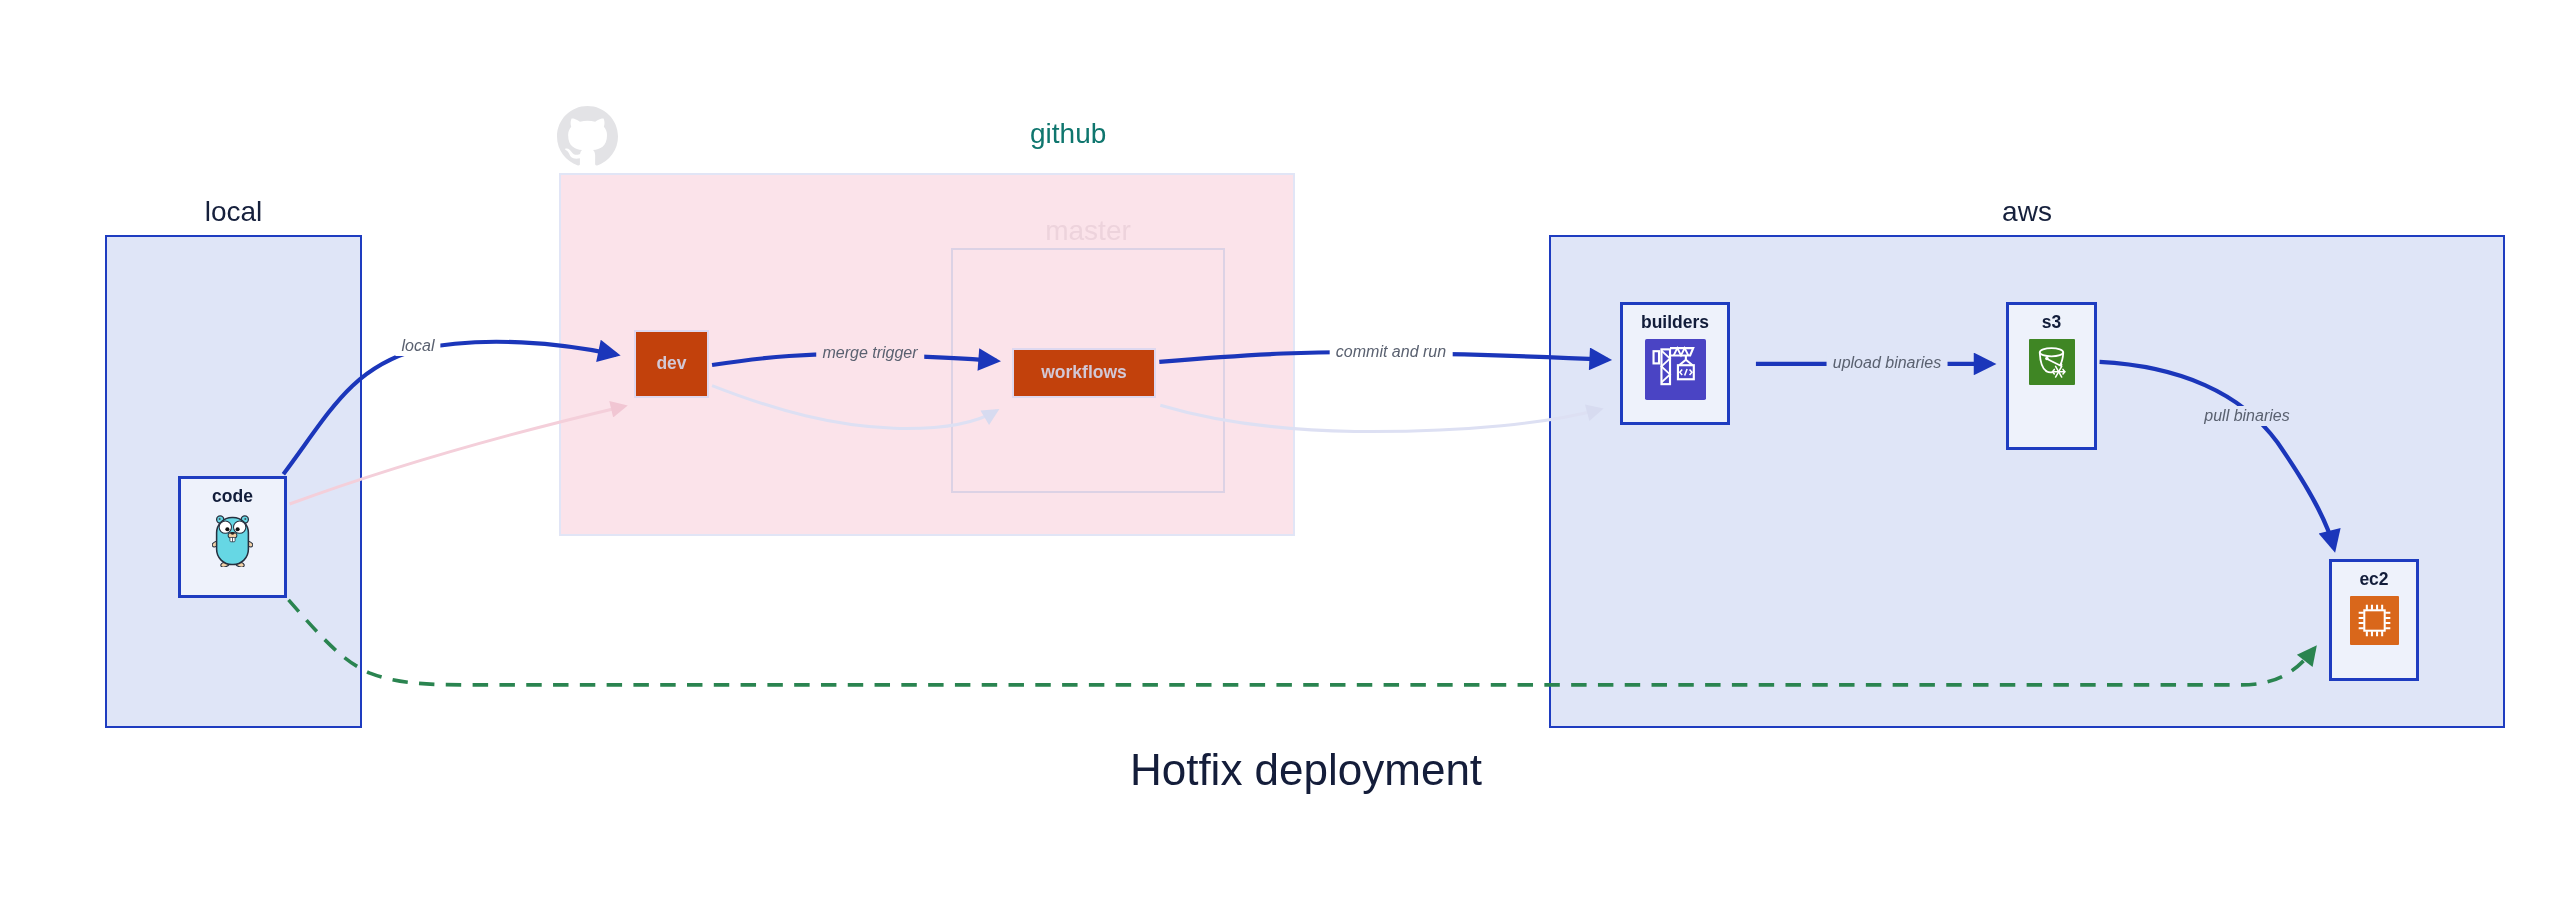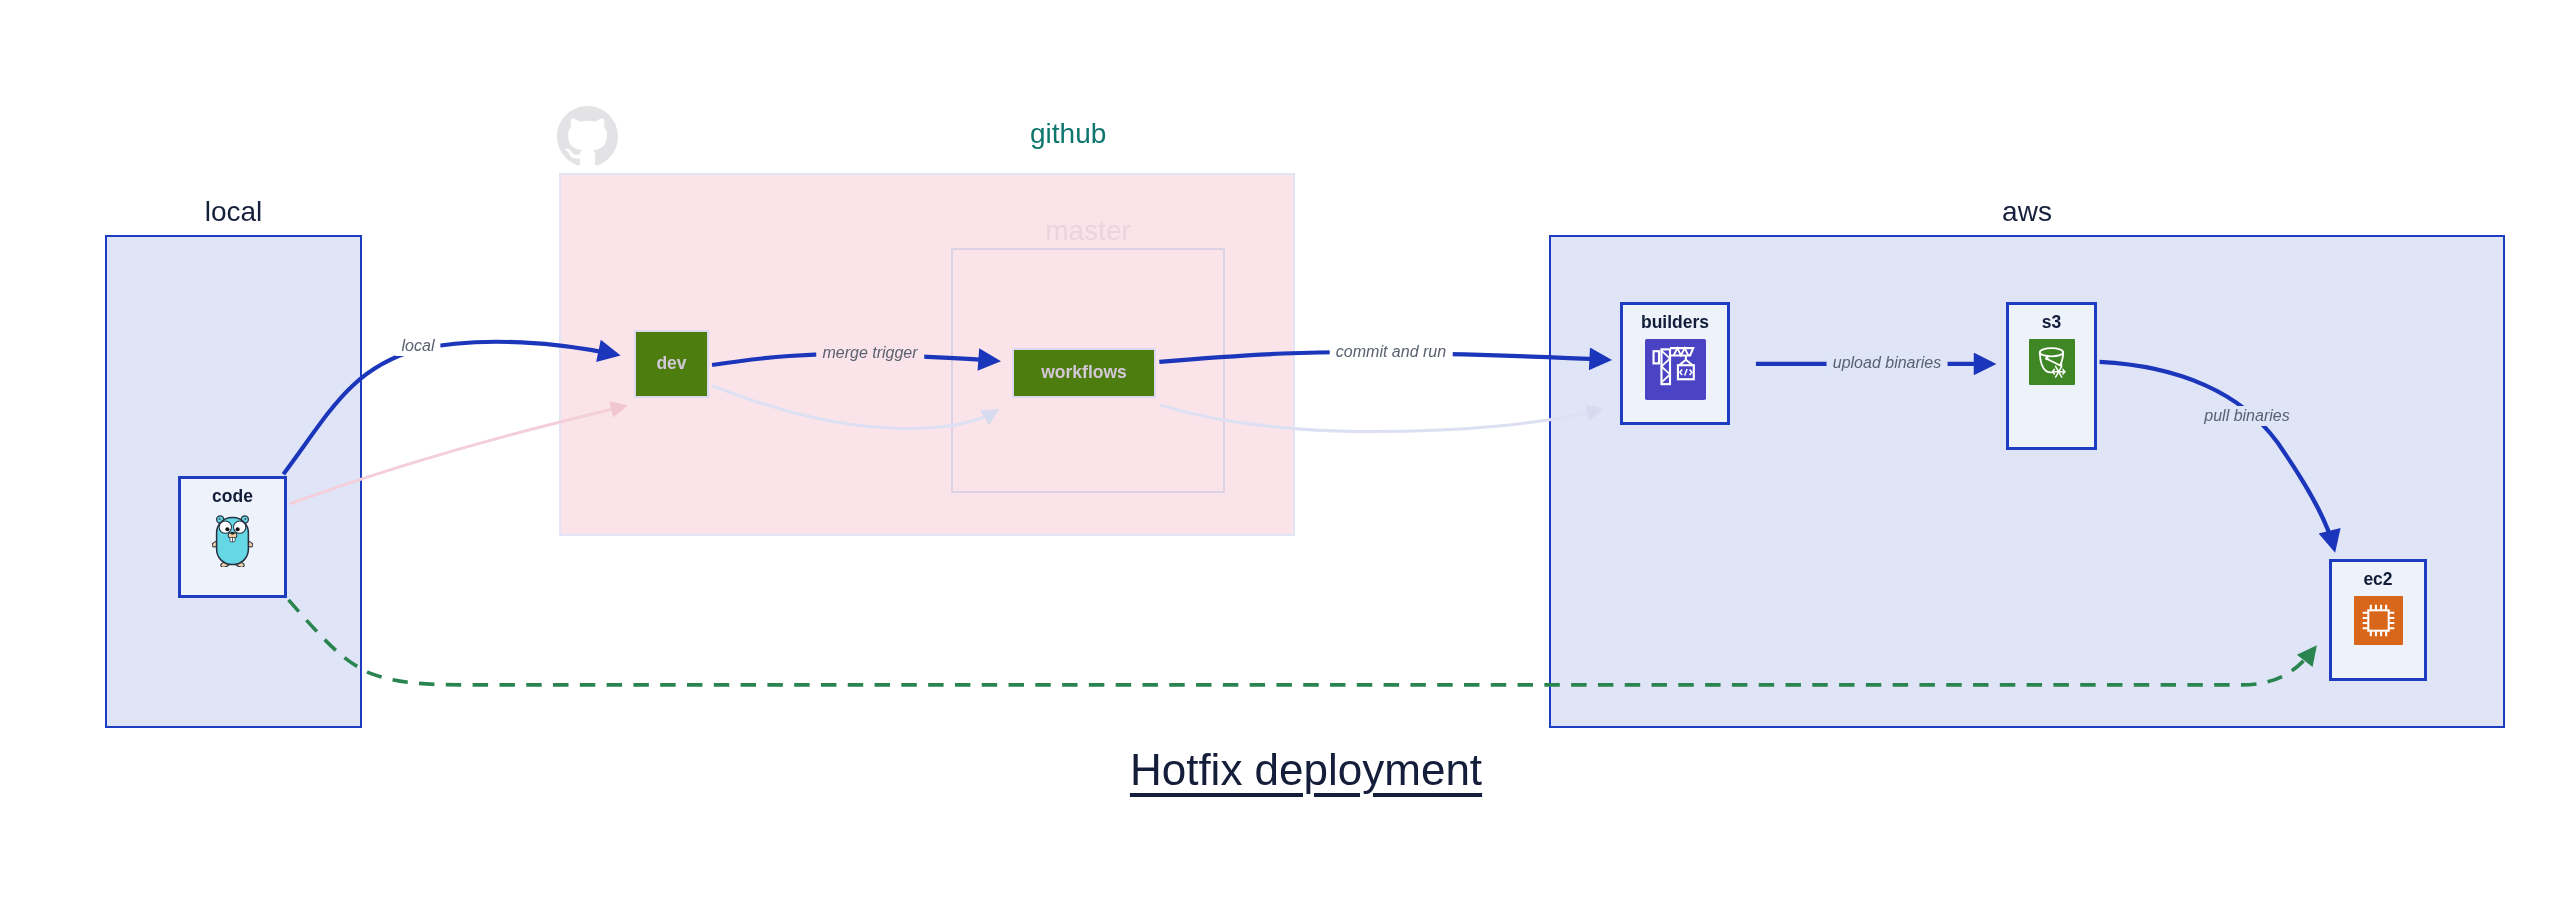--- a/index.html
+++ b/index.html
@@ -26,41 +26,41 @@
 
   
   #edges { position:absolute; left:0; top:0; z-index:2; pointer-events:none; }
 
   
   .node { position:absolute; z-index:3; display:flex; flex-direction:column; align-items:center;
           background:#eef2fb; border:3.1px solid #1e3cc0; }
   .node-code      { left:178px;  top:476px;  width:109px; height:122px; }
   .node-builders  { left:1620px; top:302px;  width:110px; height:123px; }
   .node-s3        { left:2006px; top:302px;  width:91px; height:148px; }
-  .node-ec2       { left:2329px; top:559px; width:98px; height:122px; }
-  .node-faded { background:#4d7c0f; border:2.1px solid #ded8ef; justify-content:center; }
+  .node-ec2       { left:2329px; top:559px; width:90px; height:122px; }
+  .node-faded { background:#c2410c; border:2.1px solid #ded8ef; justify-content:center; }
   .node-dev       { left:634px; top:330px;  width:75px; height:68px; }
   .node-workflows { left:1012px; top:348px;  width:144px; height:50px; }
   .node-label { font-weight:bold; font-size:17.5px; color:#121d3a; margin-top:8.2px; line-height:1.1; }
   .node-faded .node-label { color:#d2c8d6; margin-top:0; }
   .node-icon { margin-top:6.2px; line-height:0; }
 
   
   .edge-label { position:absolute; z-index:4; transform:translate(-50%,-50%);
                 font-style:italic; font-size:16px; color:#5a6170; padding:1px 6.2px; white-space:nowrap; }
   #lbl-commit    { left:418px;  top:346px; background:#ffffff; }
   #lbl-merge     { left:870px; top:353px; background:#fbe3ea; }
   #lbl-uploadrun { left:1391px; top:352px; background:#ffffff; }
   #lbl-uploadbin { left:1887px; top:363px; background:#dfe5f7; }
   #lbl-pullbin   { left:2247px; top:416px; background:#dfe5f7; }
 
   
   .diagram-title { position:absolute; z-index:4; left:1306px; top:745px; transform:translateX(-50%);
                    font-size:44px; color:#141d3a; white-space:nowrap;
-                   text-decoration:underline; text-decoration-thickness:3.6px; text-underline-offset:8.2px; }
+                   text-decoration-thickness:3.6px; text-underline-offset:8.2px; }
 </style>
 </head>
 <body>
 
 <div id="canvas">
 
   <div class="group-box group-github"></div>
   <div class="group-box group-blue group-local"></div>
   <div class="group-box group-blue group-aws"></div>
   <div class="group-box box-master"></div>

